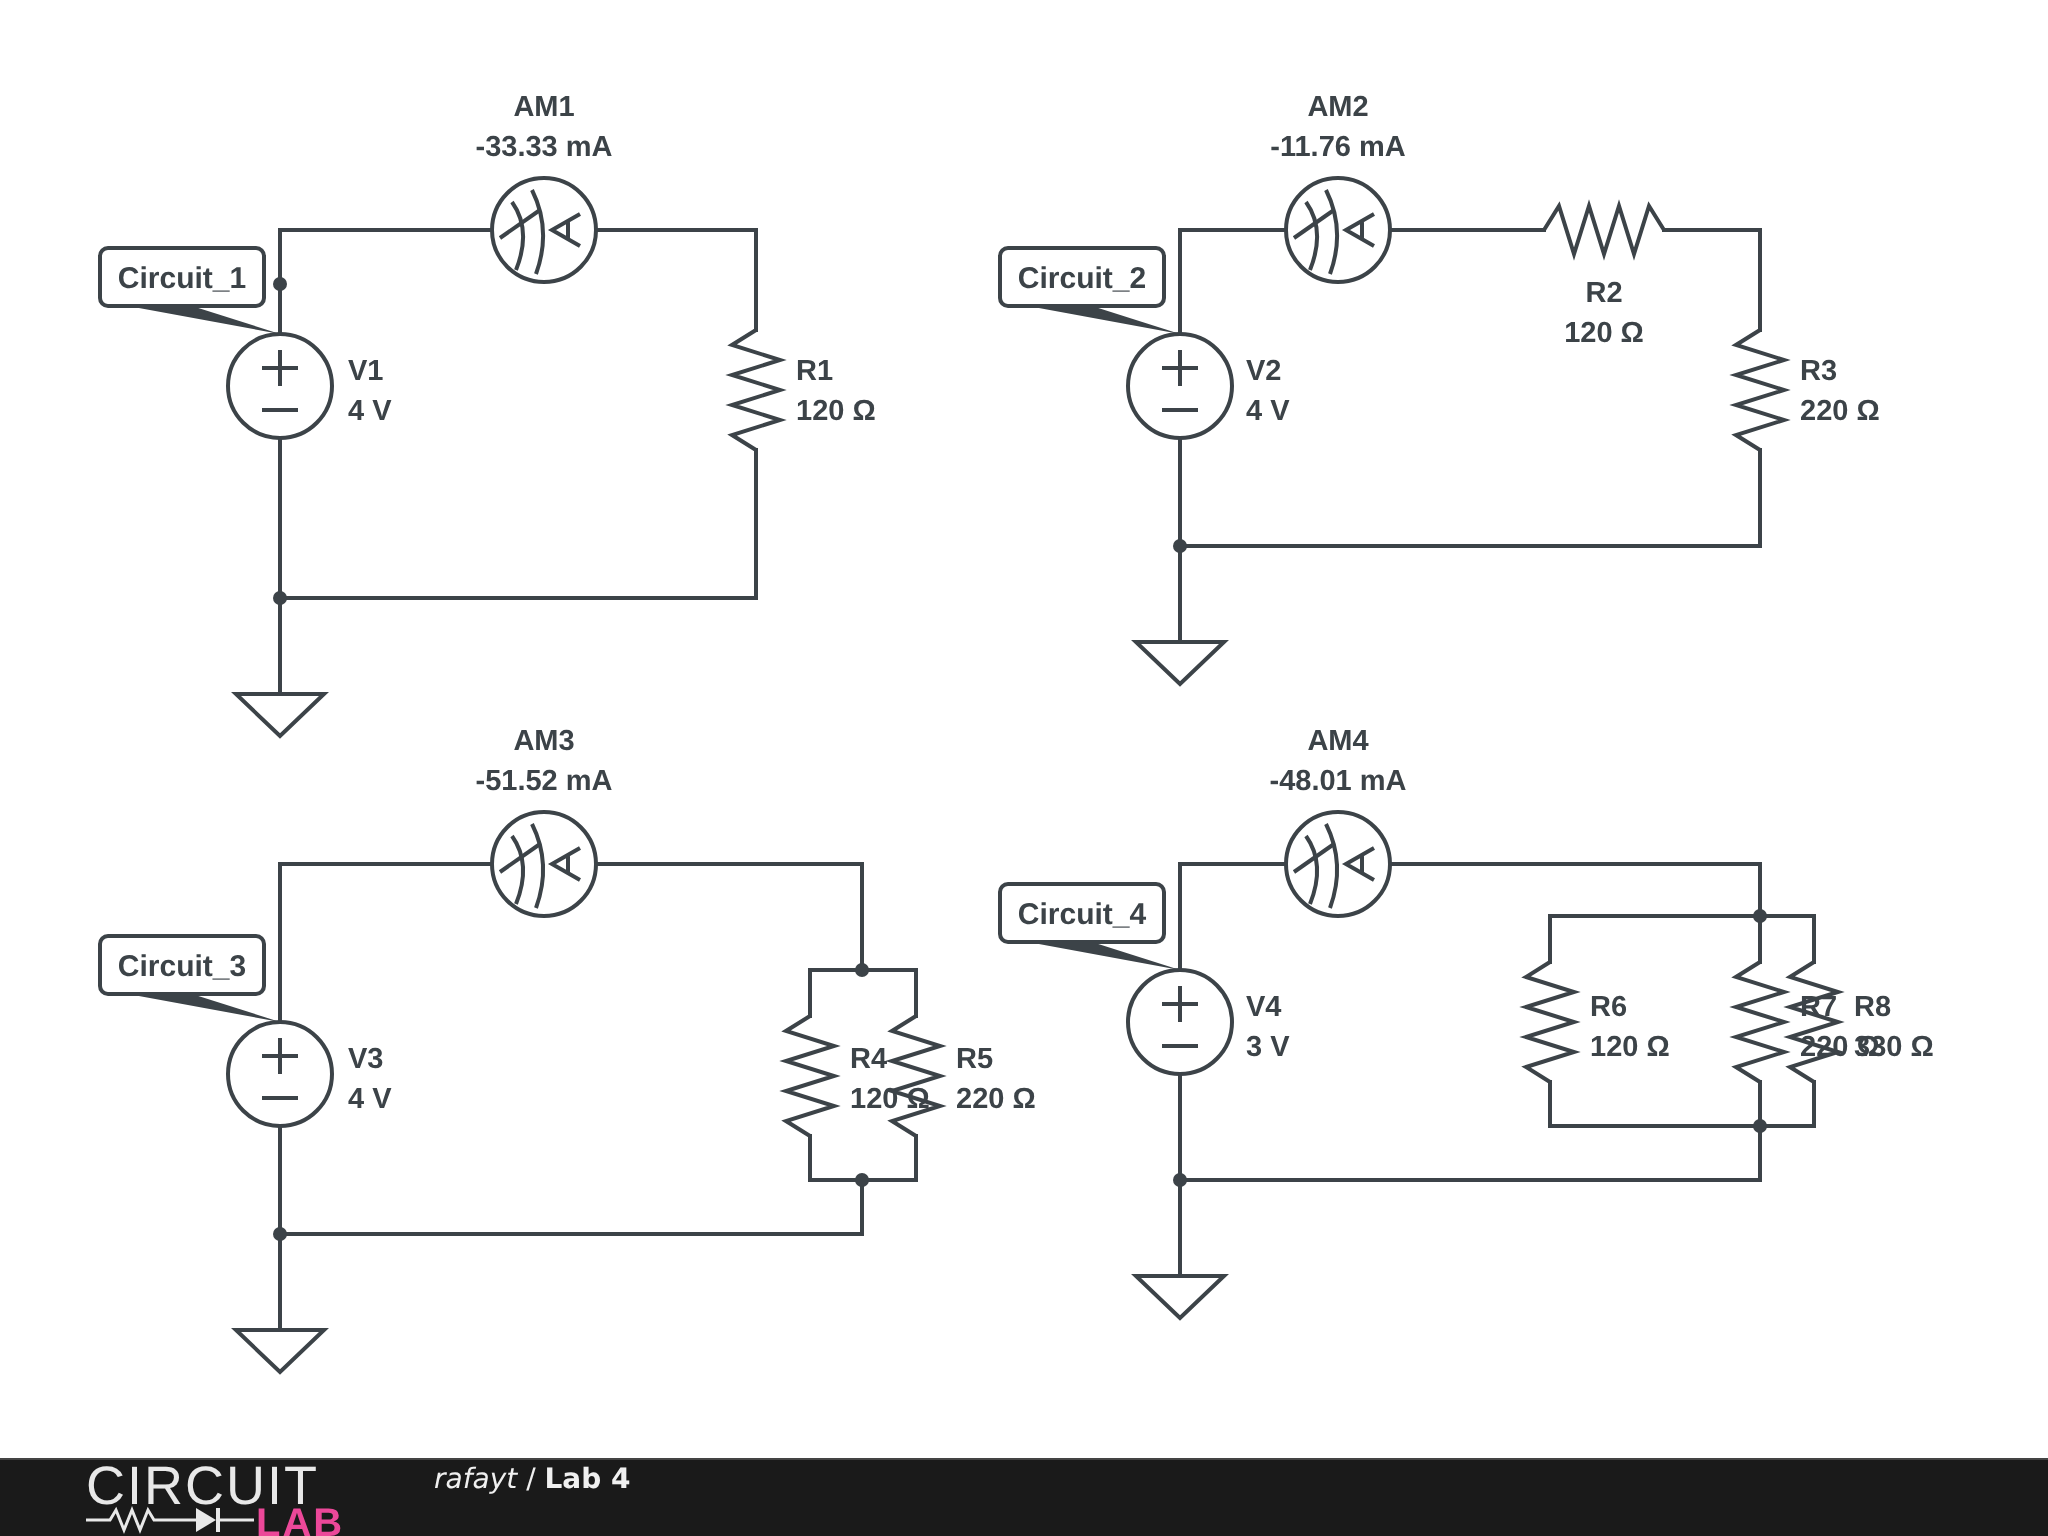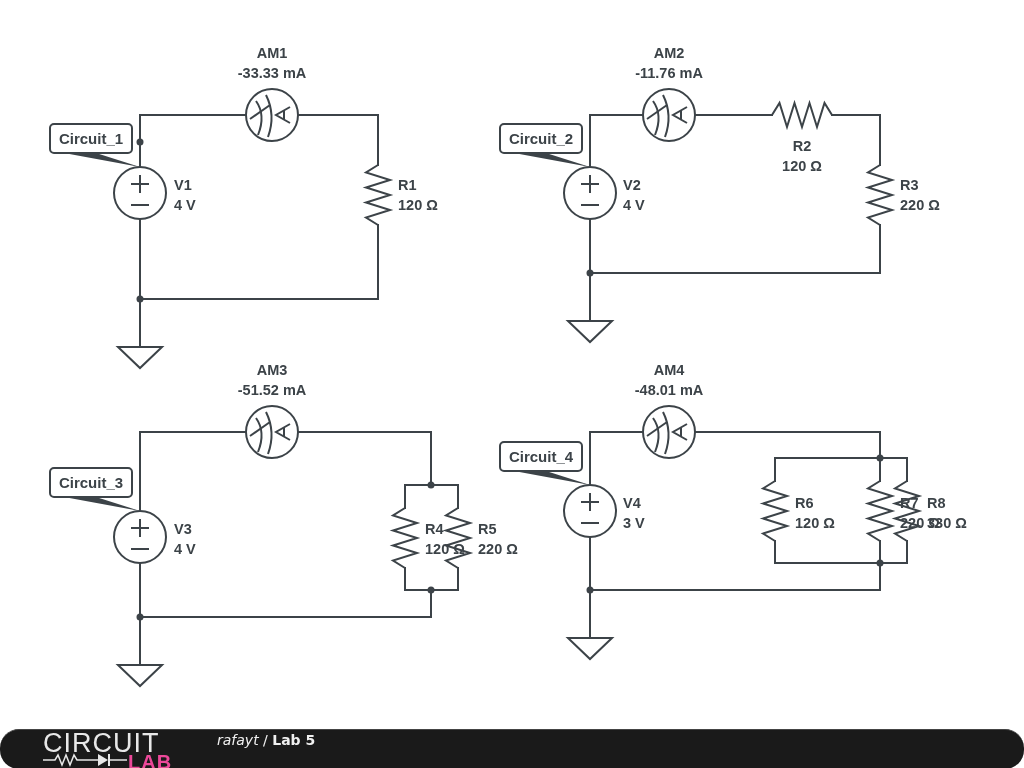--- a/index.html
+++ b/index.html
@@ -4,21 +4,21 @@
 <style>
   html, body { margin:0; padding:0; background:#ffffff; }
   body { width:1024px; height:768px; position:relative; overflow:hidden; font-family:"Liberation Sans", sans-serif; }
   #canvas { position:absolute; left:0; top:0; }
   .wire { stroke:#3c4348; stroke-width:2; fill:none; stroke-linecap:square; }
   .comp { stroke:#3c4348; stroke-width:2; fill:none; }
   .dot { fill:#3c4348; }
   .lbl { font-family:"Liberation Sans", sans-serif; font-weight:bold; font-size:14.5px; fill:#3c4348; }
   .netbox { fill:#ffffff; stroke:#3c4348; stroke-width:2; }
   .nettext { font-family:"Liberation Sans", sans-serif; font-weight:bold; font-size:15px; fill:#3c4348; }
-  #footer { position:absolute; left:0; top:729px; width:1024px; height:39px; background:#1a1a1a; border-top:1px solid #444;border-radius:19px; }
+  #footer { position:absolute; left:0; top:729px; width:1024px; height:39px; background:#1a1a1a; border-top:1px solid #444; }
   #logo-top { position:absolute; left:43px; top:0px; color:#e8e8e8; font-family:"Liberation Sans", sans-serif; font-size:27px; letter-spacing:1px; font-weight:normal; line-height:27px; }
   #logo-bot { position:absolute; left:43px; top:22px; width:135px; height:16px; }
   #logo-lab { position:absolute; left:128px; top:21px; color:#ec4899; font-family:"Liberation Sans", sans-serif; font-weight:bold; font-size:20px; letter-spacing:1px; }
   #footer-title { position:absolute; left:217px; top:2px; color:#f0f0f0; font-family:"DejaVu Sans", sans-serif; font-size:14px; }
   #footer-title .user { font-style:italic; }
   #footer-title .proj { font-weight:bold; }
   #footer-url { position:absolute; left:217px; top:20px; color:#f0f0f0; font-family:"DejaVu Sans", sans-serif; font-size:14px; }
 </style>
 </head>
 <body>
@@ -163,15 +163,15 @@
 <div id="footer">
   <div id="logo-top">CIRCUIT</div>
   <svg id="logo-bot" viewBox="0 0 135 16">
     <path d="M0 8 L12 8 L15 3 L19 13 L23 3 L27 13 L31 3 L34 8 L55 8" stroke="#e8e8e8" stroke-width="1.5" fill="none"></path>
     <polygon points="55,2 55,14 65,8" fill="#e8e8e8"></polygon>
     <line x1="66" y1="2" x2="66" y2="14" stroke="#e8e8e8" stroke-width="2"></line>
     <line x1="66" y1="8" x2="84" y2="8" stroke="#e8e8e8" stroke-width="1.5"></line>
   </svg>
   <div id="logo-lab">LAB</div>
   <div id="footer-title">
-    <span class="user">rafayt</span><span> / </span><span class="proj">Lab 5</span>
+    <span class="user">rafayt</span><span> / </span><span class="proj">Lab 4</span>
   </div>
 </div>
 
 </body></html>

